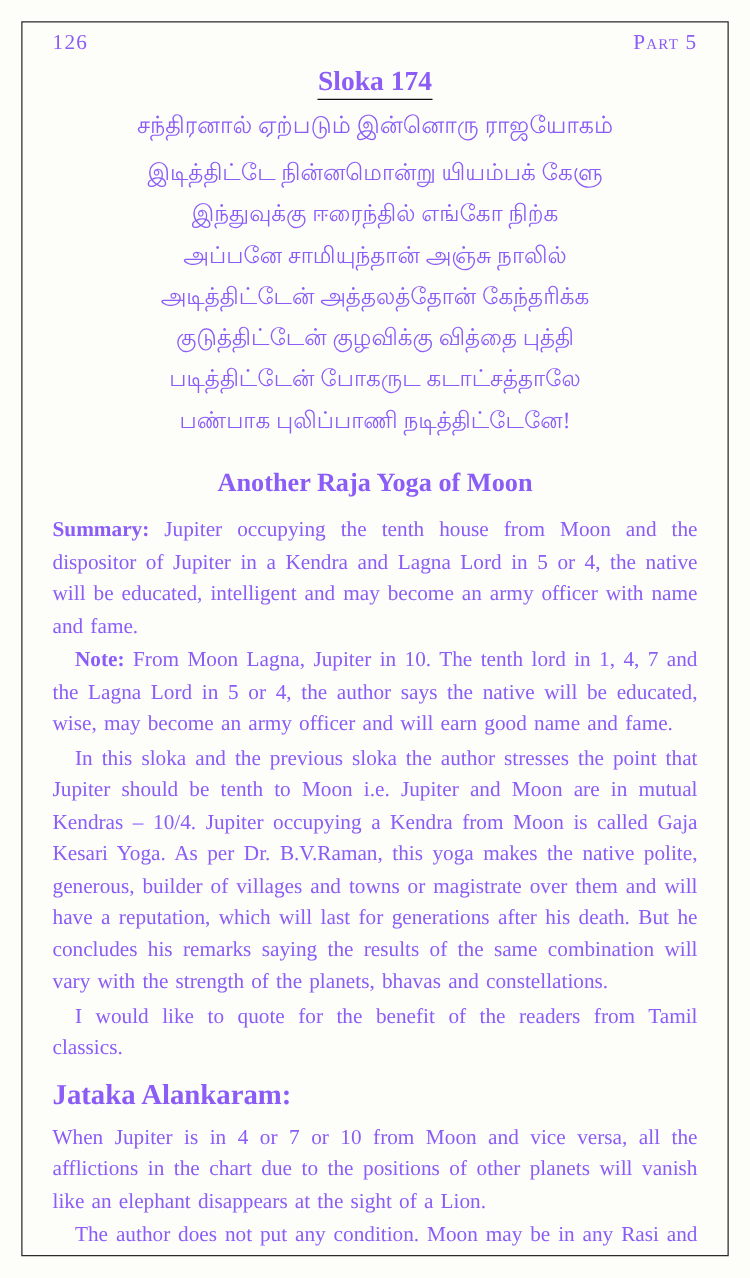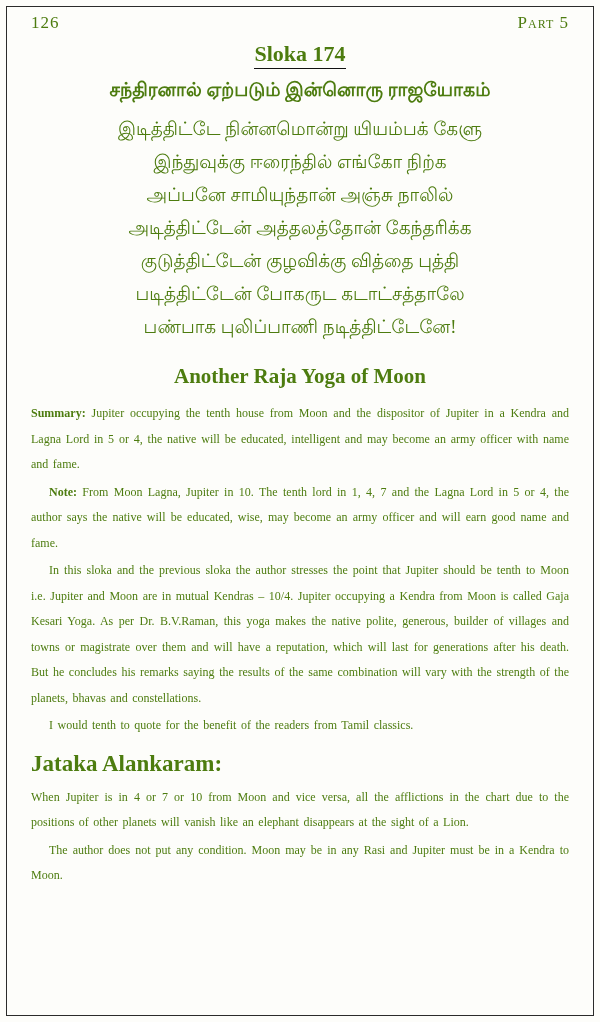--- a/index.html
+++ b/index.html
@@ -7,23 +7,23 @@
     padding: 0;
     background: #e9e7e2;
   }
   .page {
     position: relative;
     width: 600px;
     height: 1022px;
     margin: 0 auto;
     background: #fdfdfa;
     box-sizing: border-box;
-    padding: 6px;
+    padding: 17px;
     font-family: "Liberation Serif", "DejaVu Serif", serif;
-    color: #4d7c0f;
+    color: #8b5cf6;
   }
   .frame {
     border: 1.5px solid #2b2b2b;
     height: 100%;
     box-sizing: border-box;
     padding: 6px 24px 8px 24px;
     overflow: hidden;
   }
   .running-head {
     display: flex;
@@ -40,38 +40,38 @@
   }
   .sloka-title {
     display: inline-block;
     font-weight: bold;
     font-size: 22px;
     border-bottom: 1.6px solid #111;
     padding-bottom: 1px;
   }
   .tamil-title {
     text-align: center;
-    font-weight: bold;
+    font-weight: normal;
     font-size: 19px;
     margin: 4px 0 10px 0;
   }
   .verse {
     text-align: center;
     font-size: 18.5px;
     line-height: 33px;
     margin-bottom: 20px;
   }
   .section-title {
     text-align: center;
     font-weight: bold;
     font-size: 21px;
     margin: 10px 0 12px 0;
   }
   .body-copy p {
-    font-size: 12px;
+    font-size: 17px;
     line-height: 25.5px;
     text-align: justify;
     word-spacing: 1.5px;
     margin: 0 0 2px 0;
   }
   .body-copy p.indent { text-indent: 18px; }
   .body-copy p.no-indent { text-indent: 0; }
   .sub-heading {
     font-weight: bold;
     font-size: 23px;
@@ -108,21 +108,21 @@
 
     <div class="section-title">Another Raja Yoga of Moon</div>
 
     <div class="body-copy">
       <p class="no-indent"><b class="lead">Summary:</b> <span>Jupiter occupying the tenth house from Moon and the dispositor of Jupiter in a Kendra and Lagna Lord in 5 or 4, the native will be educated, intelligent and may become an army officer with name and fame.</span></p>
 
       <p class="indent"><b class="lead">Note:</b> <span>From Moon Lagna, Jupiter in 10. The tenth lord in 1, 4, 7 and the Lagna Lord in 5 or 4, the author says the native will be educated, wise, may become an army officer and will earn good name and fame.</span></p>
 
       <p class="indent">In this sloka and the previous sloka the author stresses the point that Jupiter should be tenth to Moon i.e. Jupiter and Moon are in mutual Kendras – 10/4. Jupiter occupying a Kendra from Moon is called Gaja Kesari Yoga. As per Dr. B.V.Raman, this yoga makes the native polite, generous, builder of villages and towns or magistrate over them and will have a reputation, which will last for generations after his death. But he concludes his remarks saying the results of the same combination will vary with the strength of the planets, bhavas and constellations.</p>
 
-      <p class="indent">I would tenth to quote for the benefit of the readers from Tamil classics.</p>
+      <p class="indent">I would like to quote for the benefit of the readers from Tamil classics.</p>
 
       <div class="sub-heading">Jataka Alankaram:</div>
 
       <p class="no-indent">When Jupiter is in 4 or 7 or 10 from Moon and vice versa, all the afflictions in the chart due to the positions of other planets will vanish like an elephant disappears at the sight of a Lion.</p>
 
       <p class="indent">The author does not put any condition. Moon may be in any Rasi and Jupiter must be in a Kendra to Moon.</p>
     </div>
 
   </div>
 </div>

